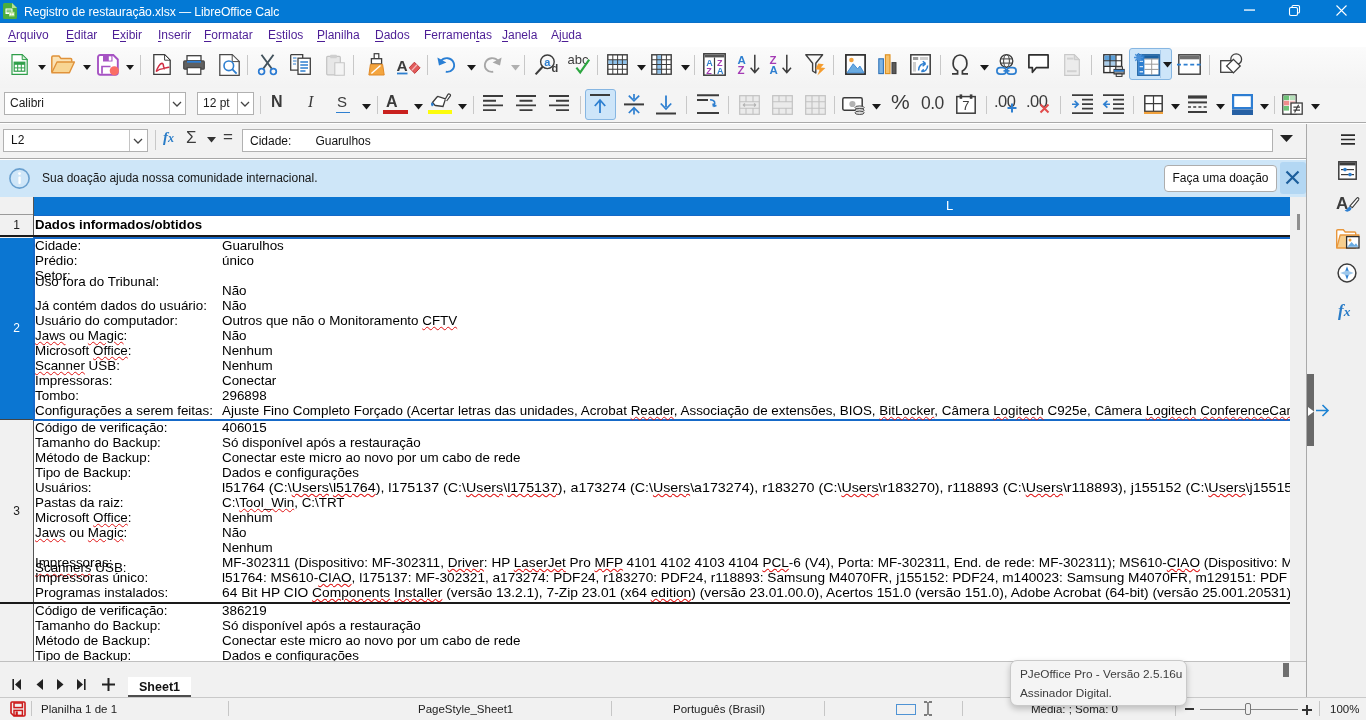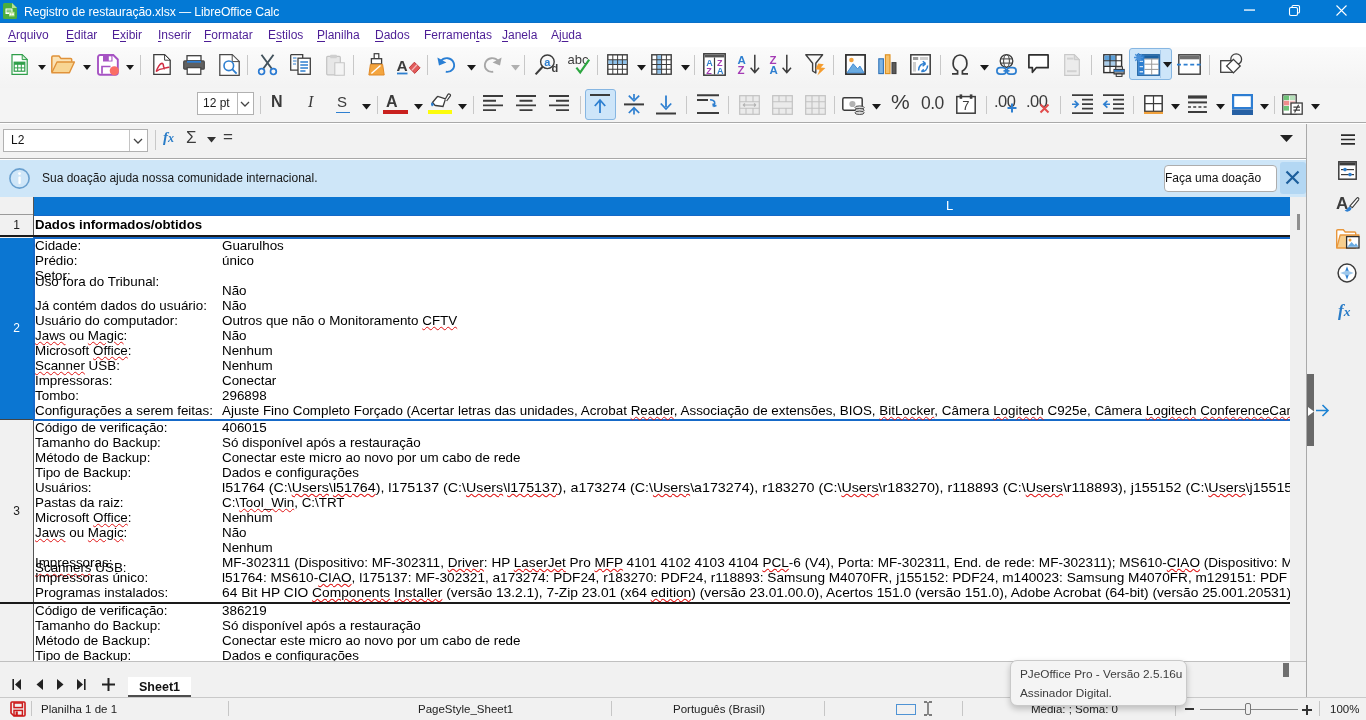--- a/index.html
+++ b/index.html
@@ -11,21 +11,21 @@
 .mi{position:absolute;top:4.5px;font-size:12px;color:#4c1d95}
 .mi u{text-decoration-thickness:1px;text-underline-offset:2px}
 #tb1{left:0;top:47px;width:1366px;height:41px;background:linear-gradient(#fbfbfb,#f3f3f3)}
 #tb2{left:0;top:88px;width:1366px;height:35px;background:#f4f4f4;border-bottom:1px solid #a9a9a9}
 #fbar{left:0;top:124px;width:1366px;height:35px;background:#f2f2f2;border-bottom:1px solid #a8a8a8}
 .sep1{position:absolute;top:8px;width:1px;height:20px;background:#c8c8c8}
 .sep2{position:absolute;top:8px;width:1px;height:18px;background:#c8c8c8}
 .inbox{position:absolute;background:#fff;border:1px solid #b1b1b1}
 #infobar{left:0;top:160px;width:1306px;height:37px;background:#cee6f8}
 #infobar .t{position:absolute;left:42px;top:11px;font-size:12px;color:#161616}
-#donate{position:absolute;left:1164px;top:5px;width:113px;height:27px;background:#fff;border:1px solid #adadad;border-radius:4px;font-size:12px;color:#111;line-height:25px}
+#donate{position:absolute;left:1164px;top:5px;width:113px;height:27px;background:#fff;border:1px solid #adadad;border-radius:4px;font-size:12px;color:#111;text-align:center;line-height:25px}
 #grid{left:0;top:197px;width:1290px;height:464px;background:#fff;overflow:hidden}
 #colhdr{position:absolute;left:33px;top:0;width:1257px;height:18px;background:#0b76d2}
 #corner{position:absolute;left:0;top:0;width:33px;height:18px;background:#f1f1f1;border-bottom:1px solid #9a9a9a}
 #rowhdrs{position:absolute;left:0;top:18px;width:33px;height:446px;background:#f1f1f1}
 .rh{position:absolute;left:0;width:33px;color:#202020;font-size:12px;text-align:center}
 .cl{position:absolute;white-space:pre;font-size:13.4px;color:#000;line-height:15px;height:15px;margin-top:-2px}
 .sq{text-decoration:underline wavy #e01414 1px;text-underline-offset:1px}
 #rt{left:1306px;top:124px;width:60px;height:573px;background:#f0f0f0;border-left:1px solid #a9a9a9}
 #tabbar{left:0;top:661px;width:1306px;height:36px;background:#f1f1f1;border-top:1px solid #c0c0c0}
 #sheettab{position:absolute;left:128px;top:15px;width:63px;height:21px;background:#fff}
@@ -298,20 +298,27 @@
  </svg>
  <div class="sep1" style="left:1209px"></div>
  <svg width="23" height="22" style="left:1220px;top:6px" viewBox="0 0 23 22">
   <circle cx="16.2" cy="6.2" r="5.4" fill="none" stroke="#3f3f3f" stroke-width="1.3"></circle>
   <rect x="0.7" y="7.7" width="12.6" height="11.6" fill="#fff" stroke="#3f3f3f" stroke-width="1.3"></rect>
   <rect x="8.6" y="8.3" width="9.6" height="9.6" transform="rotate(45 13.4 13.1)" fill="#fff" stroke="#3f3f3f" stroke-width="1.3"></rect>
  </svg>
 </div>
 
 <div class="ab" id="tb2">
+ <div class="inbox" style="left:4px;top:4px;width:182px;height:23px">
+  <div style="position:absolute;left:5px;top:3px;font-size:12px;color:#1c1c1c">Calibri</div>
+  <div style="position:absolute;right:15px;top:0;width:1px;height:21px;background:#b8b8b8"></div>
+  <svg width="10" height="6" style="right:3px;top:8px" viewBox="0 0 10 6">
+        <path d="M1 1 L5 5 L9 1" fill="none" stroke="#444" stroke-width="1.3"></path>
+      </svg>
+ </div>
  <div class="inbox" style="left:197px;top:4px;width:57px;height:23px">
   <div style="position:absolute;left:5px;top:3px;font-size:12px;color:#1c1c1c">12 pt</div>
   <div style="position:absolute;right:15px;top:0;width:1px;height:21px;background:#b8b8b8"></div>
   <svg width="10" height="6" style="right:3px;top:8px" viewBox="0 0 10 6">
         <path d="M1 1 L5 5 L9 1" fill="none" stroke="#444" stroke-width="1.3"></path>
       </svg>
  </div>
  <div class="sep2" style="left:260px"></div>
  <div style="position:absolute;left:271px;top:5px;font-size:16px;font-weight:bold;color:#3a3a3a">N</div>
  <div style="position:absolute;left:308px;top:5px;font-size:16px;font-style:italic;color:#3a3a3a;font-family:'Liberation Serif',serif">I</div>
@@ -467,20 +474,23 @@
         <path d="M1 1 L5 5 L9 1" fill="none" stroke="#444" stroke-width="1.3"></path>
       </svg>
  </div>
  <div style="position:absolute;left:155px;top:6px;width:1px;height:20px;background:#c8c8c8"></div>
  <div style="position:absolute;left:163px;top:5px;font-size:15px;font-style:italic;font-family:'Liberation Serif',serif;color:#2a7cc7;font-weight:bold">f<span style="font-size:12px">x</span></div>
  <div style="position:absolute;left:186px;top:4px;font-size:17px;color:#3c3c3c">Σ</div>
  <svg width="9" height="6" style="left:207px;top:13px" viewBox="0 0 9 6">
       <path d="M0 0 H9 L4.5 5.5 Z" fill="#333"></path>
     </svg>
  <div style="position:absolute;left:223px;top:3px;font-size:17px;color:#3c3c3c">=</div>
+ <div class="inbox" style="left:242px;top:5px;width:1031px;height:23px">
+  <div style="position:absolute;left:7px;top:4px;font-size:12px;color:#111;white-space:pre">Cidade:<span style="display:inline-block;width:24px"></span>Guarulhos</div>
+ </div>
  <svg width="13" height="7" style="left:1280px;top:11px" viewBox="0 0 13 7">
       <path d="M0 0 H13 L6.5 7 Z" fill="#222"></path>
     </svg>
 </div>
 
 <div class="ab" id="infobar">
  <svg width="21" height="21" style="left:9px;top:8px" viewBox="0 0 21 21">
   <circle cx="10.5" cy="10.5" r="9.6" fill="#cfe6f8" stroke="#6aa0cf" stroke-width="1.6"></circle>
   <rect x="9.4" y="8.6" width="2.3" height="7.4" rx="1" fill="#fff"></rect>
   <circle cx="10.5" cy="5.6" r="1.4" fill="#fff"></circle>

